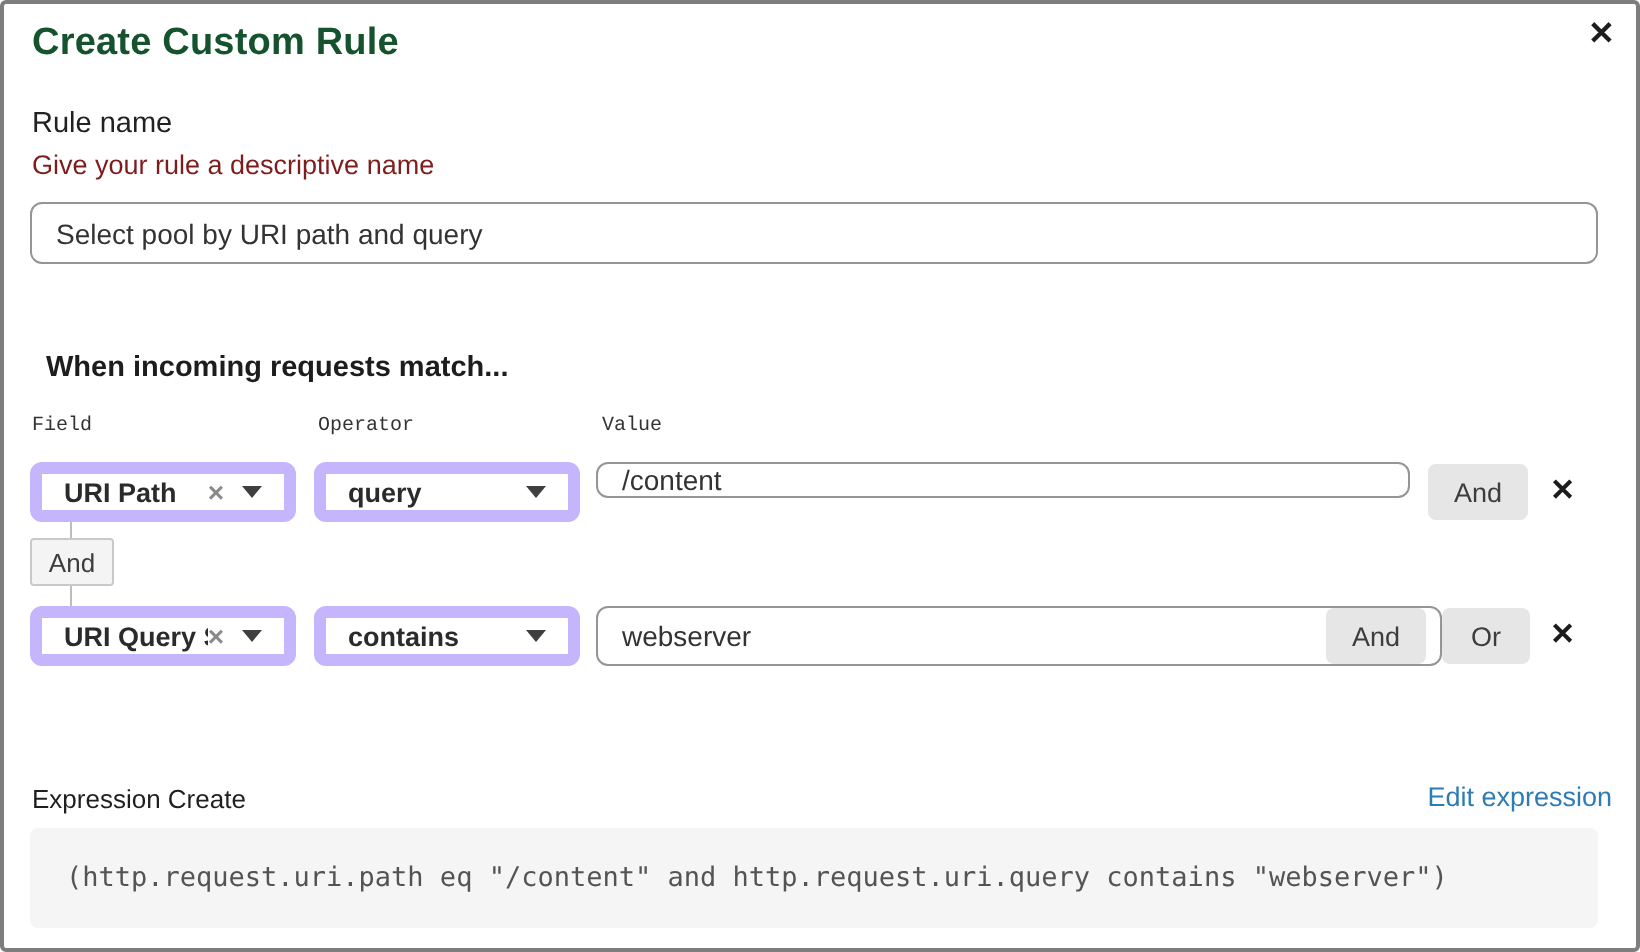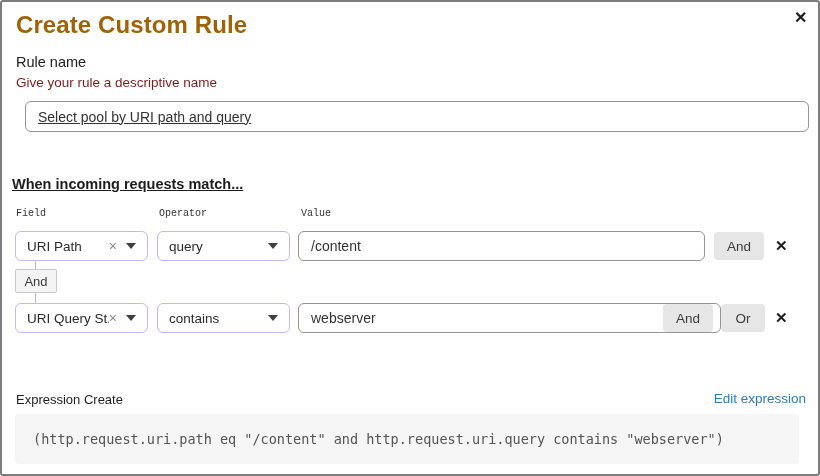--- a/index.html
+++ b/index.html
@@ -10,40 +10,41 @@
   }
   .dialog {
     position: absolute; left: 0; top: 0;
     width: 820px; height: 476px;
     background: #ffffff;
     border: 2px solid #7d7d7d;
     border-radius: 3px;
   }
   .abs { position: absolute; }
   .title {
-    font-size: 24px; font-weight: 700; color: #a16207; letter-spacing: .1px;
+    font-size: 19px; font-weight: 700; color: #14532d; letter-spacing: .1px;
   }
   .close-btn {
     background: none; border: none; cursor: pointer;
     font-size: 16px; font-weight: 700; color: #1d1d1d; line-height: 1;
   }
   .field-label { font-size: 14.5px; color: #222; }
   .helper { font-size: 13.5px; color: #7f1d1d; }
   .section-heading { font-size: 14.5px; font-weight: 700; color: #1d1d1d; }
   .col-label { font-size: 10px; color: #333; font-family: Liberation Mono, monospace; }
   .text-input {
     border: 1px solid #959595; border-radius: 6px;
     font-family: "Liberation Sans", "DejaVu Sans", sans-serif;
     font-size: 14px; color: #333; padding: 0 12px;
     background: #fff; outline: none;
   }
   .select {
-    border: 1px solid #c4b5fd; border-radius: 6px; background: #fff;
+    border: 6px solid #c4b5fd; border-radius: 6px; background: #fff;
     display: flex; align-items: center; padding: 0 11px;
     cursor: pointer;
+    font-weight: bold;
   }
   .sel-label {
     font-size: 13.5px; color: #2b2b2b; white-space: nowrap;
     overflow: hidden; flex: 1 1 auto;
   }
   .clear-x {
     font-size: 14px; color: #8a8a8a; margin-right: 9px; line-height: 1; cursor: pointer;
   }
   .chev {
     width: 0; height: 0; flex: 0 0 auto;
@@ -79,38 +80,38 @@
 </head>
 <body>
 
 <div class="dialog">
 
   <div class="abs title" style="left:14px; top:9px;">Create Custom Rule</div>
   <button class="abs close-btn" style="left:792px; top:8px;">✕</button>
 
   <div class="abs field-label" style="left:14px; top:52px;">Rule name</div>
   <div class="abs helper" style="left:14px; top:73px;">Give your rule a descriptive name</div>
-  <input class="abs text-input" style="left: 23px; top: 99px; width: 784px; height: 31px; text-decoration: underline;" value="Select pool by URI path and query">
+  <input class="abs text-input" style="left: 13px; top: 99px; width: 784px; height: 31px;" value="Select pool by URI path and query">
 
-  <div class="abs section-heading" style="left:10px; top:174px;text-decoration:underline;">When incoming requests match...</div>
+  <div class="abs section-heading" style="left:21px; top:174px;">When incoming requests match...</div>
 
   <div class="abs col-label" style="left:14px; top:206px;">Field</div>
   <div class="abs col-label" style="left:157px; top:206px;text-align:center;">Operator</div>
   <div class="abs col-label" style="left:299px; top:206px;">Value</div>
 
   <div class="abs select" style="left:13px; top:229px; width:133px; height:30px;">
     <span class="sel-label">URI Path</span>
     <span class="clear-x">×</span>
     <span class="chev"></span>
   </div>
   <div class="abs select" style="left:155px; top:229px; width:133px; height:30px;">
     <span class="sel-label">query</span>
     <span class="chev"></span>
   </div>
-  <input class="abs text-input" style="left: 296px; top: 229px; width: 407px; height: 30px;" value="/content">
+  <input class="abs text-input" style="left: 296px; top: 229px; width: 407px; height: 18px;" value="/content">
   <button class="abs op-btn" style="left:712px; top:230px; width:50px;">And</button>
   <button class="abs remove-btn" style="left:773px; top:236px;">✕</button>
 
   <div class="abs connector-line" style="left:33px; top:259px; height:8px;"></div>
   <div class="abs connector-badge" style="left:13px; top:267px; width:42px; height:24px;">And</div>
   <div class="abs connector-line" style="left:33px; top:291px; height:10px;"></div>
 
   <div class="abs select" style="left:13px; top:301px; width:133px; height:30px;">
     <span class="sel-label">URI Query St...</span>
     <span class="clear-x">×</span>

